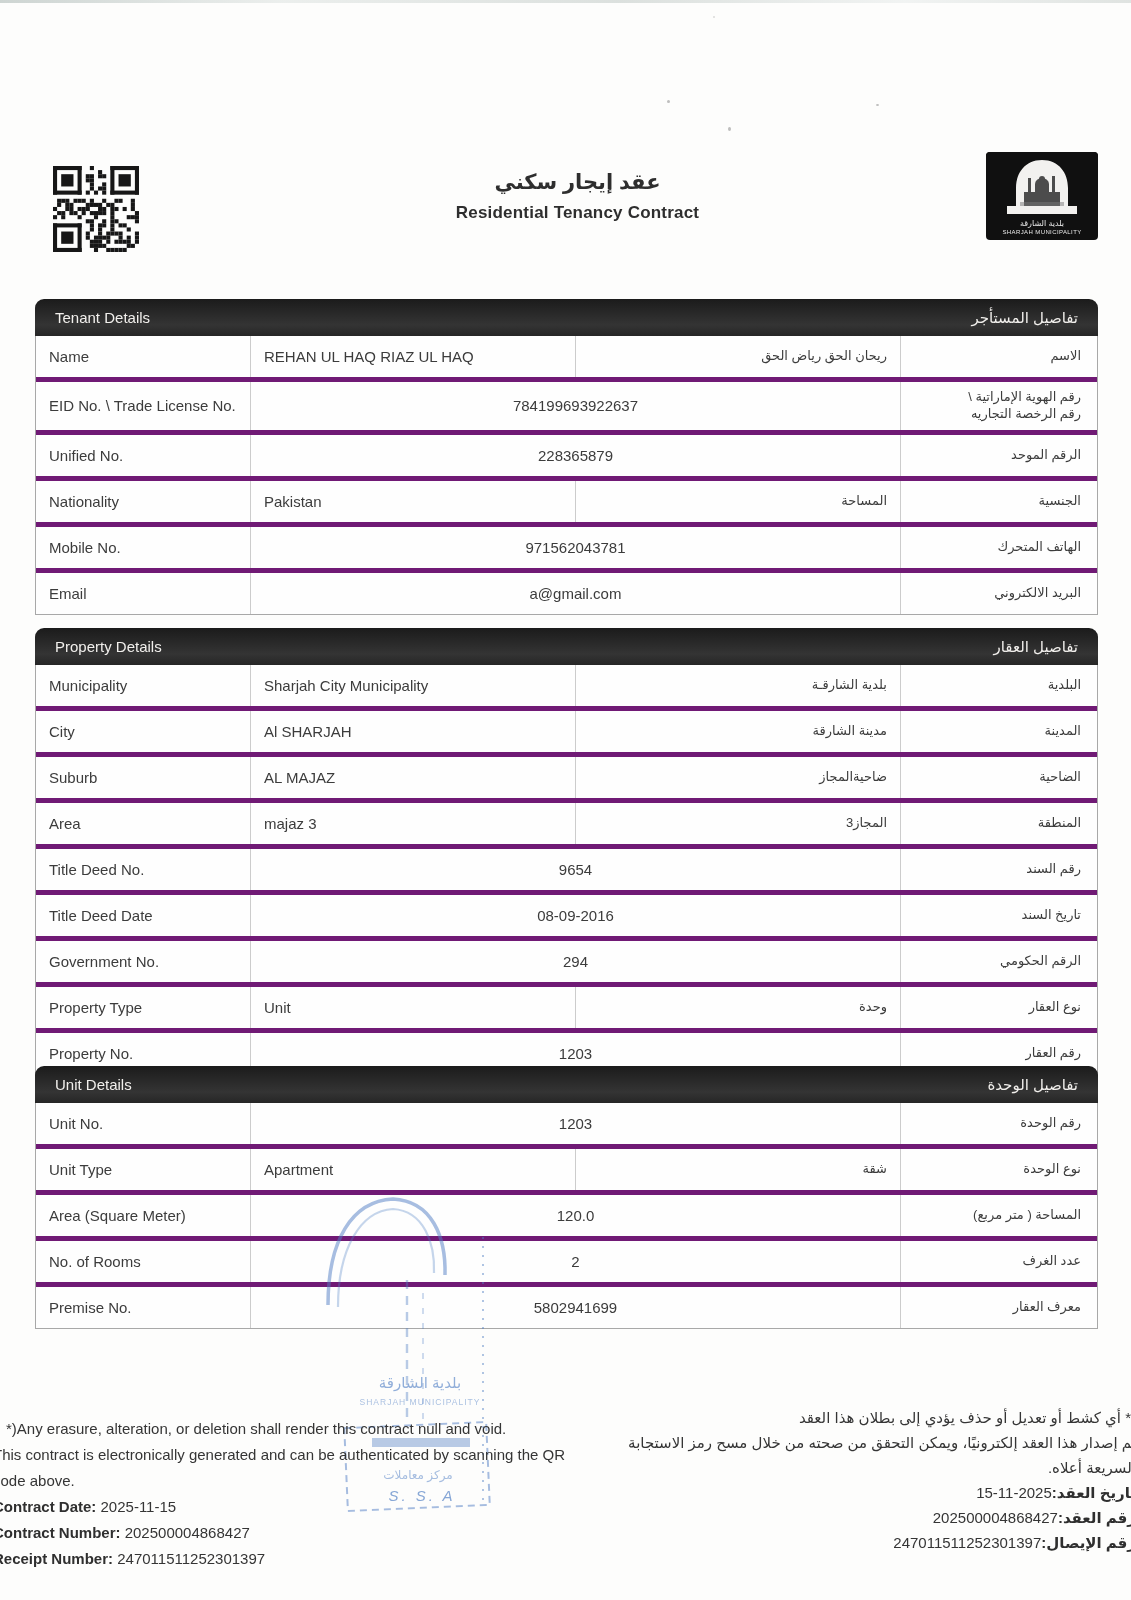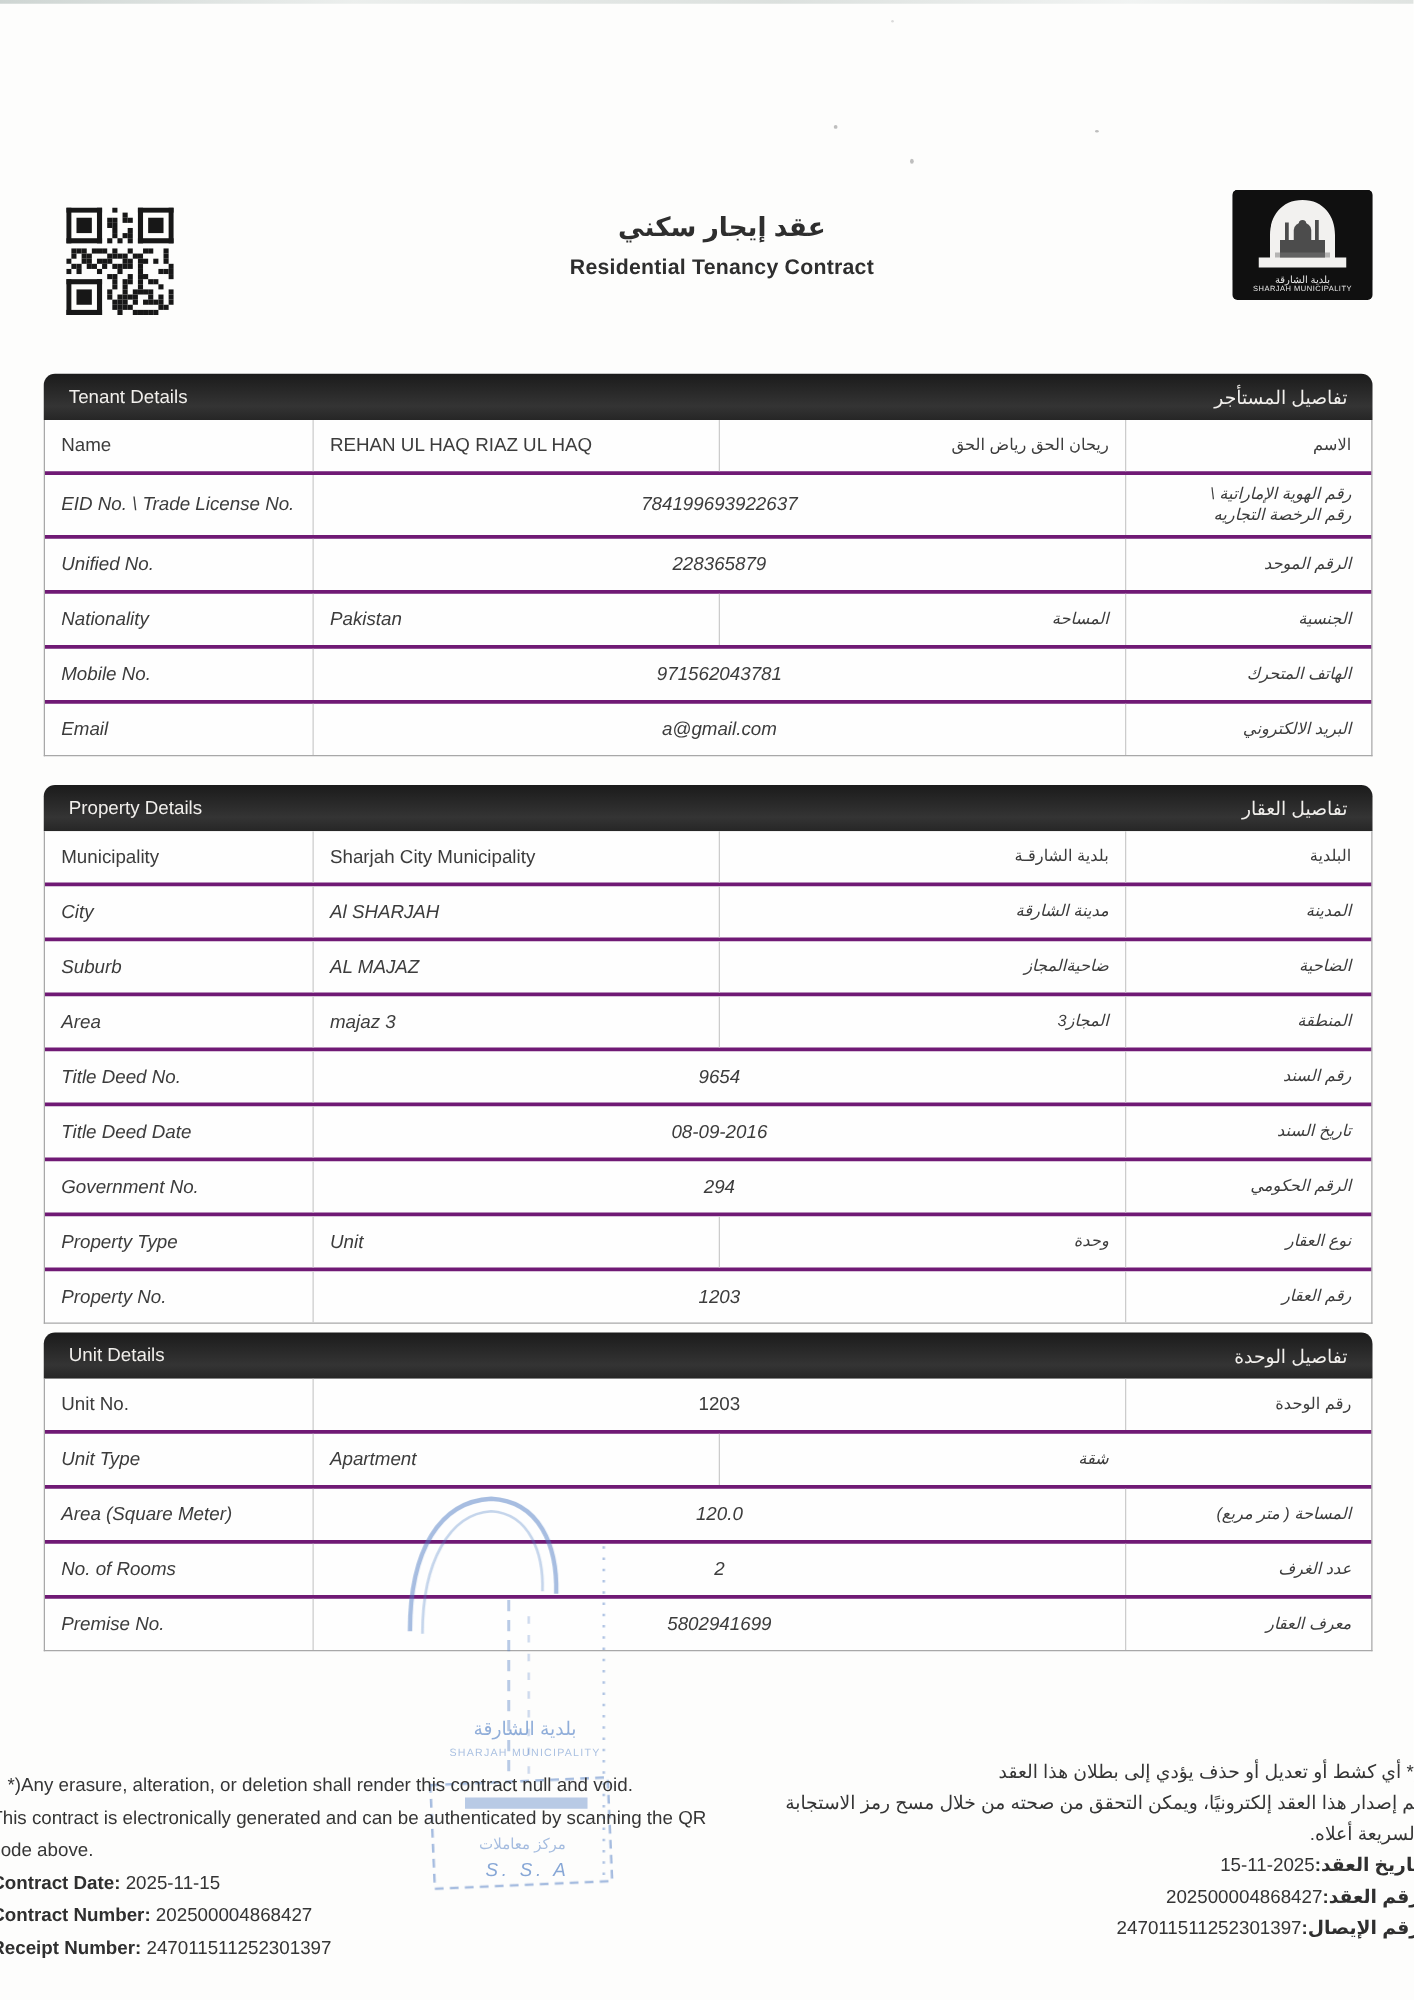--- a/index.html
+++ b/index.html
@@ -29,21 +29,21 @@
   .tbl{position:absolute;left:35px;width:1063px;}
   .bar{
     height:37px;border-radius:9px 9px 0 0;
     background:linear-gradient(180deg,#1b1b1b,#343434 70%,#262626);
     color:#f1efec;display:flex;justify-content:space-between;align-items:center;
     padding:18px 20px;box-sizing:border-box;font-size:15px;
   }
   .bar .bar-ar{direction:rtl;font-size:15px;}
   .grid{border:1.5px solid #a8a8a8;border-top:none;background:#fefefe;}
   .row{display:grid;grid-template-columns:214px 325px 325px 197px;min-height:41px;}
-  .row + .row{border-top:3px solid #701a75;font-style:italic;}
+  .row + .row{border-top:5px solid #701a75;}
   .cell{display:flex;align-items:center;box-sizing:border-box;font-size:15px;color:#3c3c3c;
     border-left:1px solid #cccccc;padding:7px 13px;line-height:1.3;}
   .cell:first-child{border-left:none;}
   .c-ar-val,.c-ar-label{direction:rtl;justify-content:flex-start;text-align:right;font-size:13px;}
   .c-ar-label{padding-right:16px;padding-left:48px;}
   .c-val-span{grid-column:2 / 4;justify-content:center;text-align:center;}
 
   
   .footer-en{position:absolute;left:0;top:1416px;width:545px;font-size:15px;line-height:26px;color:#353535;}
   .footer-en .f-line{white-space:nowrap;}
@@ -338,20 +338,21 @@
         <div class="grid">
           <div class="row">
             <div class="cell c-en-label">Unit No.</div>
             <div class="cell c-val-span">1203</div>
             <div class="cell c-ar-label">رقم الوحدة</div>
           </div>
           <div class="row">
             <div class="cell c-en-label">Unit Type</div>
             <div class="cell c-en-val">Apartment</div>
             <div class="cell c-ar-val">شقة</div>
+            <div class="cell c-ar-label">نوع الوحدة</div>
           </div>
           <div class="row">
             <div class="cell c-en-label">Area (Square Meter)</div>
             <div class="cell c-val-span">120.0</div>
             <div class="cell c-ar-label">المساحة ( متر مربع)</div>
           </div>
           <div class="row">
             <div class="cell c-en-label">No. of Rooms</div>
             <div class="cell c-val-span">2</div>
             <div class="cell c-ar-label">عدد الغرف</div>

